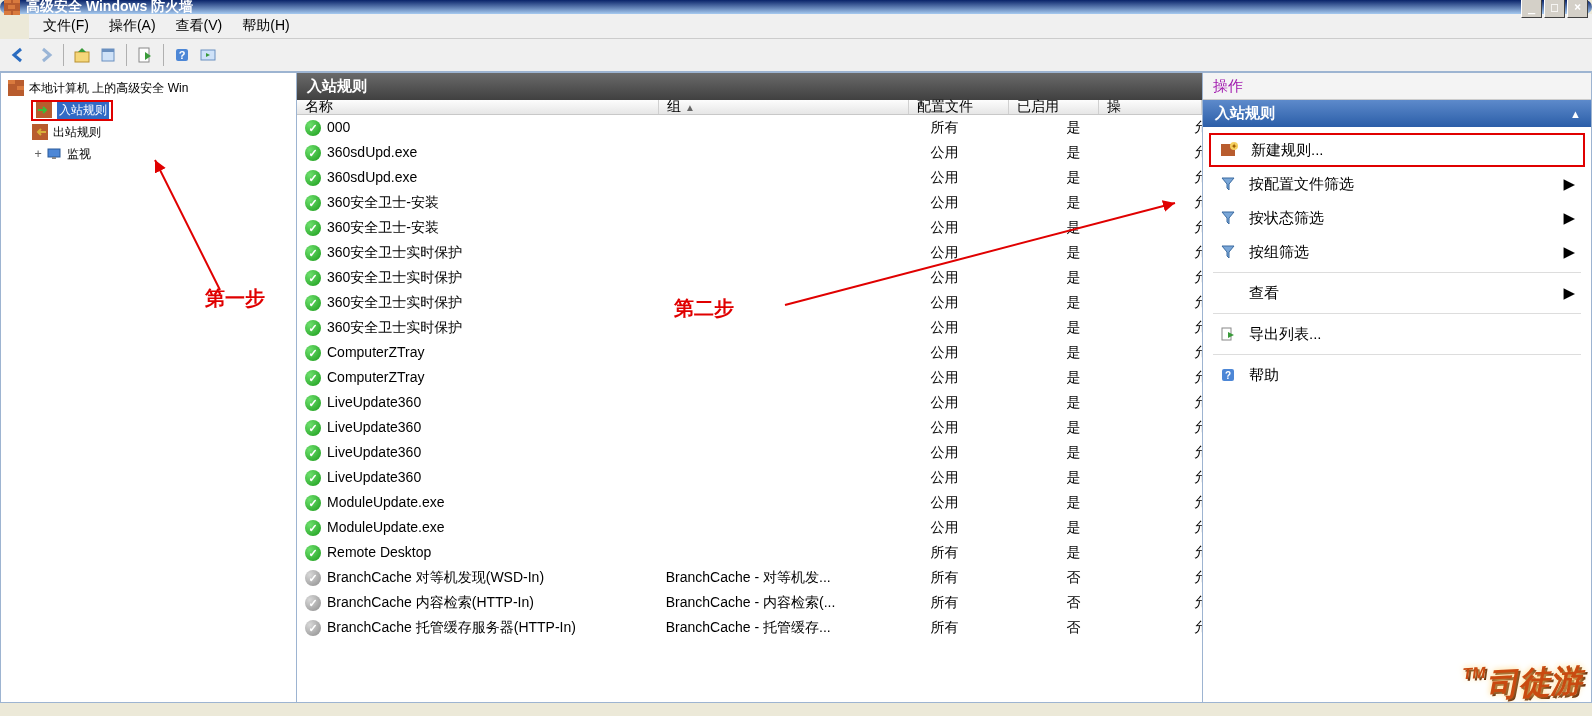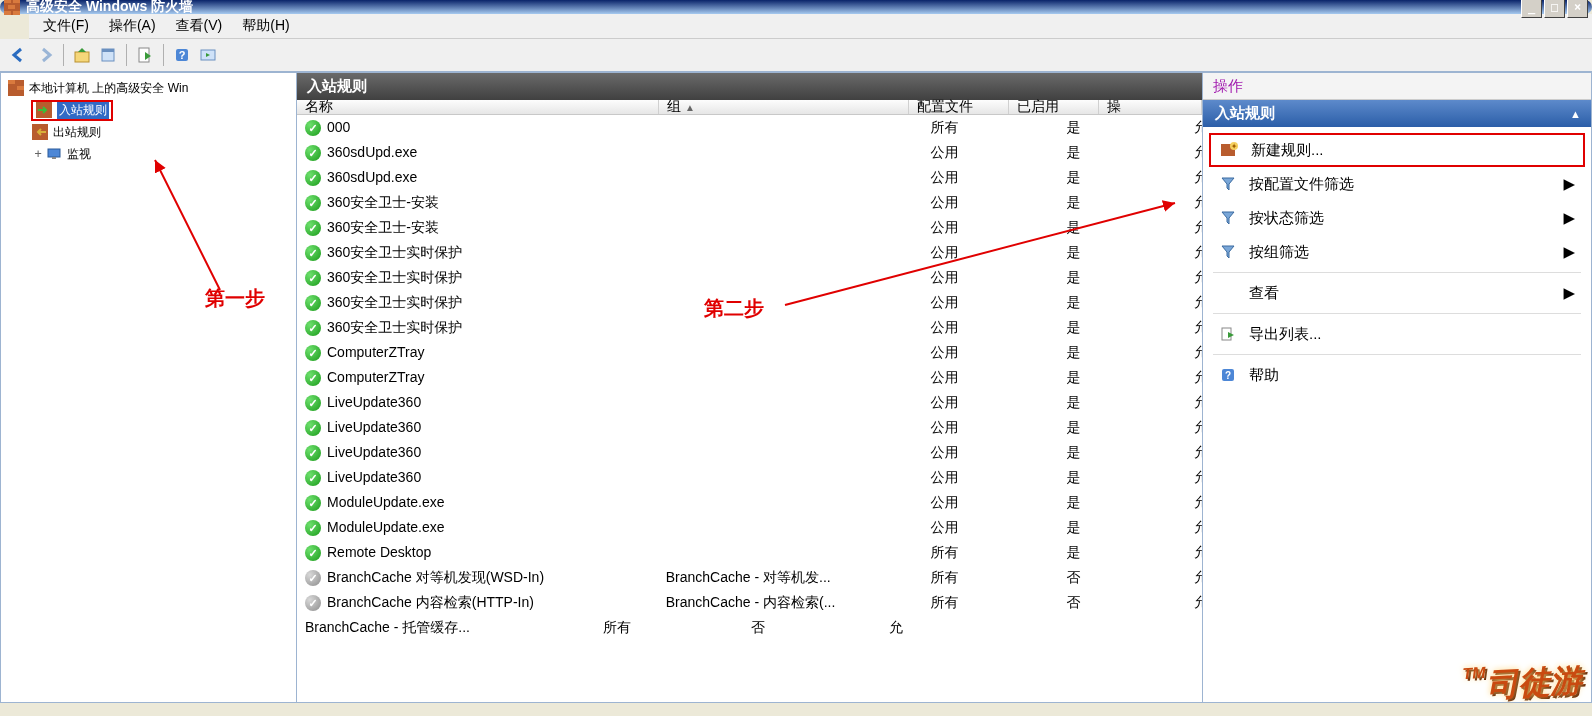--- a/index.html
+++ b/index.html
@@ -339,20 +339,21 @@
           <div class="c col-action">允</div>
         </div>
         <div class="rule-row">
           <div class="c col-name"><span class="circle off">✓</span>BranchCache 内容检索(HTTP-In)</div>
           <div class="c col-group">BranchCache - 内容检索(...</div>
           <div class="c col-profile">所有</div>
           <div class="c col-enabled">否</div>
           <div class="c col-action">允</div>
         </div>
         <div class="rule-row">
+          <div class="c col-name"><span class="circle off">✓</span>BranchCache 托管缓存服务器(HTTP-In)</div>
           <div class="c col-group">BranchCache - 托管缓存...</div>
           <div class="c col-profile">所有</div>
           <div class="c col-enabled">否</div>
           <div class="c col-action">允</div>
         </div>
       </div>
   </div>
 
   <div class="actions-panel">
     <div class="panel-header light">操作</div>
@@ -422,21 +423,21 @@
               <text x="8" y="12" text-anchor="middle" fill="#fff" font-size="10" font-weight="bold">?</text>
             </svg>
           </span>
         <span>帮助</span>
       </div>
     </div>
   </div>
 </div>
 
 <div class="anno" style="left:205px; top:285px;">第一步</div>
-<div class="anno" style="left:704px; top:295px;">第二步</div>
+<div class="anno" style="left:674px; top:295px;">第二步</div>
 
 <svg class="arrow-anno" style="left:140px; top:150px;" width="100" height="150">
   <defs>
       <marker id="ah1" markerWidth="8" markerHeight="8" refX="6" refY="3" orient="auto">
         <path d="M0,0 L6,3 L0,6 Z" fill="#e00000"></path>
       </marker>
     </defs>
   <line x1="80" y1="140" x2="15" y2="10" stroke="#e00000" stroke-width="2" marker-end="url(#ah1)"></line>
 </svg>
 <svg class="arrow-anno" style="left:780px; top:195px;" width="420" height="120">

